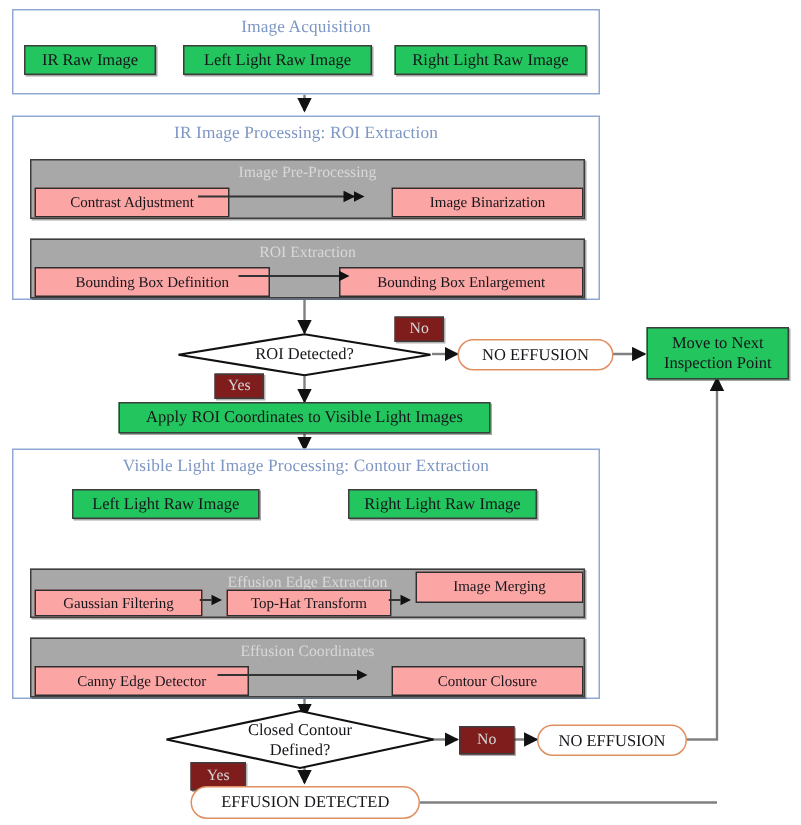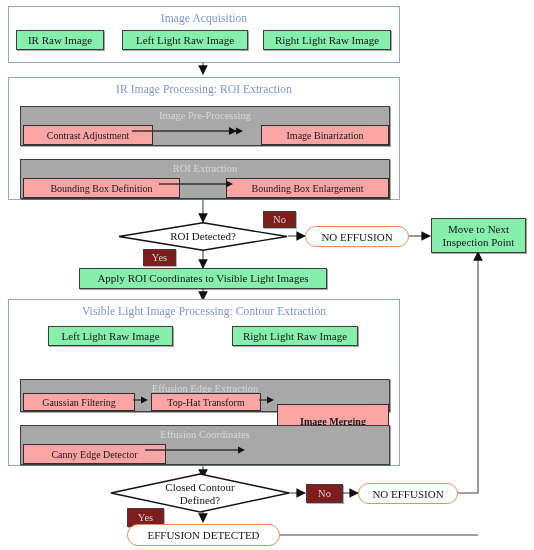--- a/index.html
+++ b/index.html
@@ -37,21 +37,21 @@
     color: #7d96c4;
     font-size: 11.5px;
     letter-spacing: 0.1px;
     white-space: nowrap;
   }
   
   .pbox {
     position: absolute;
     box-sizing: border-box;
     border: 1.3px solid #3d3d3d;
-    background: #86efac;
+    background: #22c55e;
     color: #16161a;
     font-size: 11px;
     display: flex;
     align-items: center;
     justify-content: center;
     text-align: center;
     line-height: 1.15;
     box-shadow: 1px 1px 0 rgba(0,0,0,0.35);
   }
   .pbox.two-line { font-size: 11px; }
@@ -226,34 +226,35 @@
   <div class="group" style="left:8px; top:299px; width:392px; height:167px;">
     <div class="group-title" style="top:5px;">Visible Light Image Processing: Contour Extraction</div>
   </div>
   <div class="pbox" style="left:48px; top:326px; width:125px; height:20px;">Left Light Raw Image</div>
   <div class="pbox" style="left:232px; top:326px; width:126px; height:20px;">Right Light Raw Image</div>
 
   <div class="stage" style="left:20px; top:379px; width:370px; height:33px;">
     <div class="stage-title">Effusion Edge Extraction</div>
     <div class="sbox" style="left:2px; top:13px; width:112px; height:18px;font-family:Liberation Serif, serif;">Gaussian Filtering</div>
     <div class="sbox" style="left:130px; top:13px; width:110px; height:18px;">Top-Hat Transform</div>
-    <div class="sbox" style="left:256px; top:24px; width:112px; height:34px;font-weight:bold;">Image Merging</div>
+    <div class="sbox" style="left:256px; top:1px; width:112px; height:21px;">Image Merging</div>
   </div>
   <svg style="position:absolute; left:133px; top:394px; width:16px; height:12px;" viewBox="0 0 16 12">
     <line x1="0" y1="6" x2="8" y2="6" stroke="#333333" stroke-width="1.3"></line>
     <path d="M8,2.5 L15,6 L8,9.5 z" fill="#111111"></path>
   </svg>
   <svg style="position:absolute; left:259px; top:394px; width:16px; height:12px;" viewBox="0 0 16 12">
     <line x1="0" y1="6" x2="8" y2="6" stroke="#333333" stroke-width="1.3"></line>
     <path d="M8,2.5 L15,6 L8,9.5 z" fill="#111111"></path>
   </svg>
 
   <div class="stage" style="left:20px; top:425px; width:370px; height:40px;">
     <div class="stage-title">Effusion Coordinates</div>
     <div class="sbox" style="left:2px; top:18px; width:143px; height:20px;">Canny Edge Detector</div>
+    <div class="sbox" style="left:240px; top:18px; width:128px; height:20px;">Contour Closure</div>
   </div>
   <svg style="position:absolute; left:143px; top:443px; width:104px; height:14px;" viewBox="0 0 104 14">
     <line x1="2" y1="7" x2="95" y2="7" stroke="#333333" stroke-width="1.3"></line>
     <path d="M95,3.5 L102,7 L95,10.5 z" fill="#111111"></path>
   </svg>
 
   <div class="diamond-wrap" style="left:110px; top:473px; width:180px; height:40px;">
     <svg viewBox="0 0 180 40" width="180" height="40">
       <polygon points="90,1 179,20 90,39 1,20" fill="#ffffff" stroke="#111111" stroke-width="1.4"></polygon>
     </svg>

